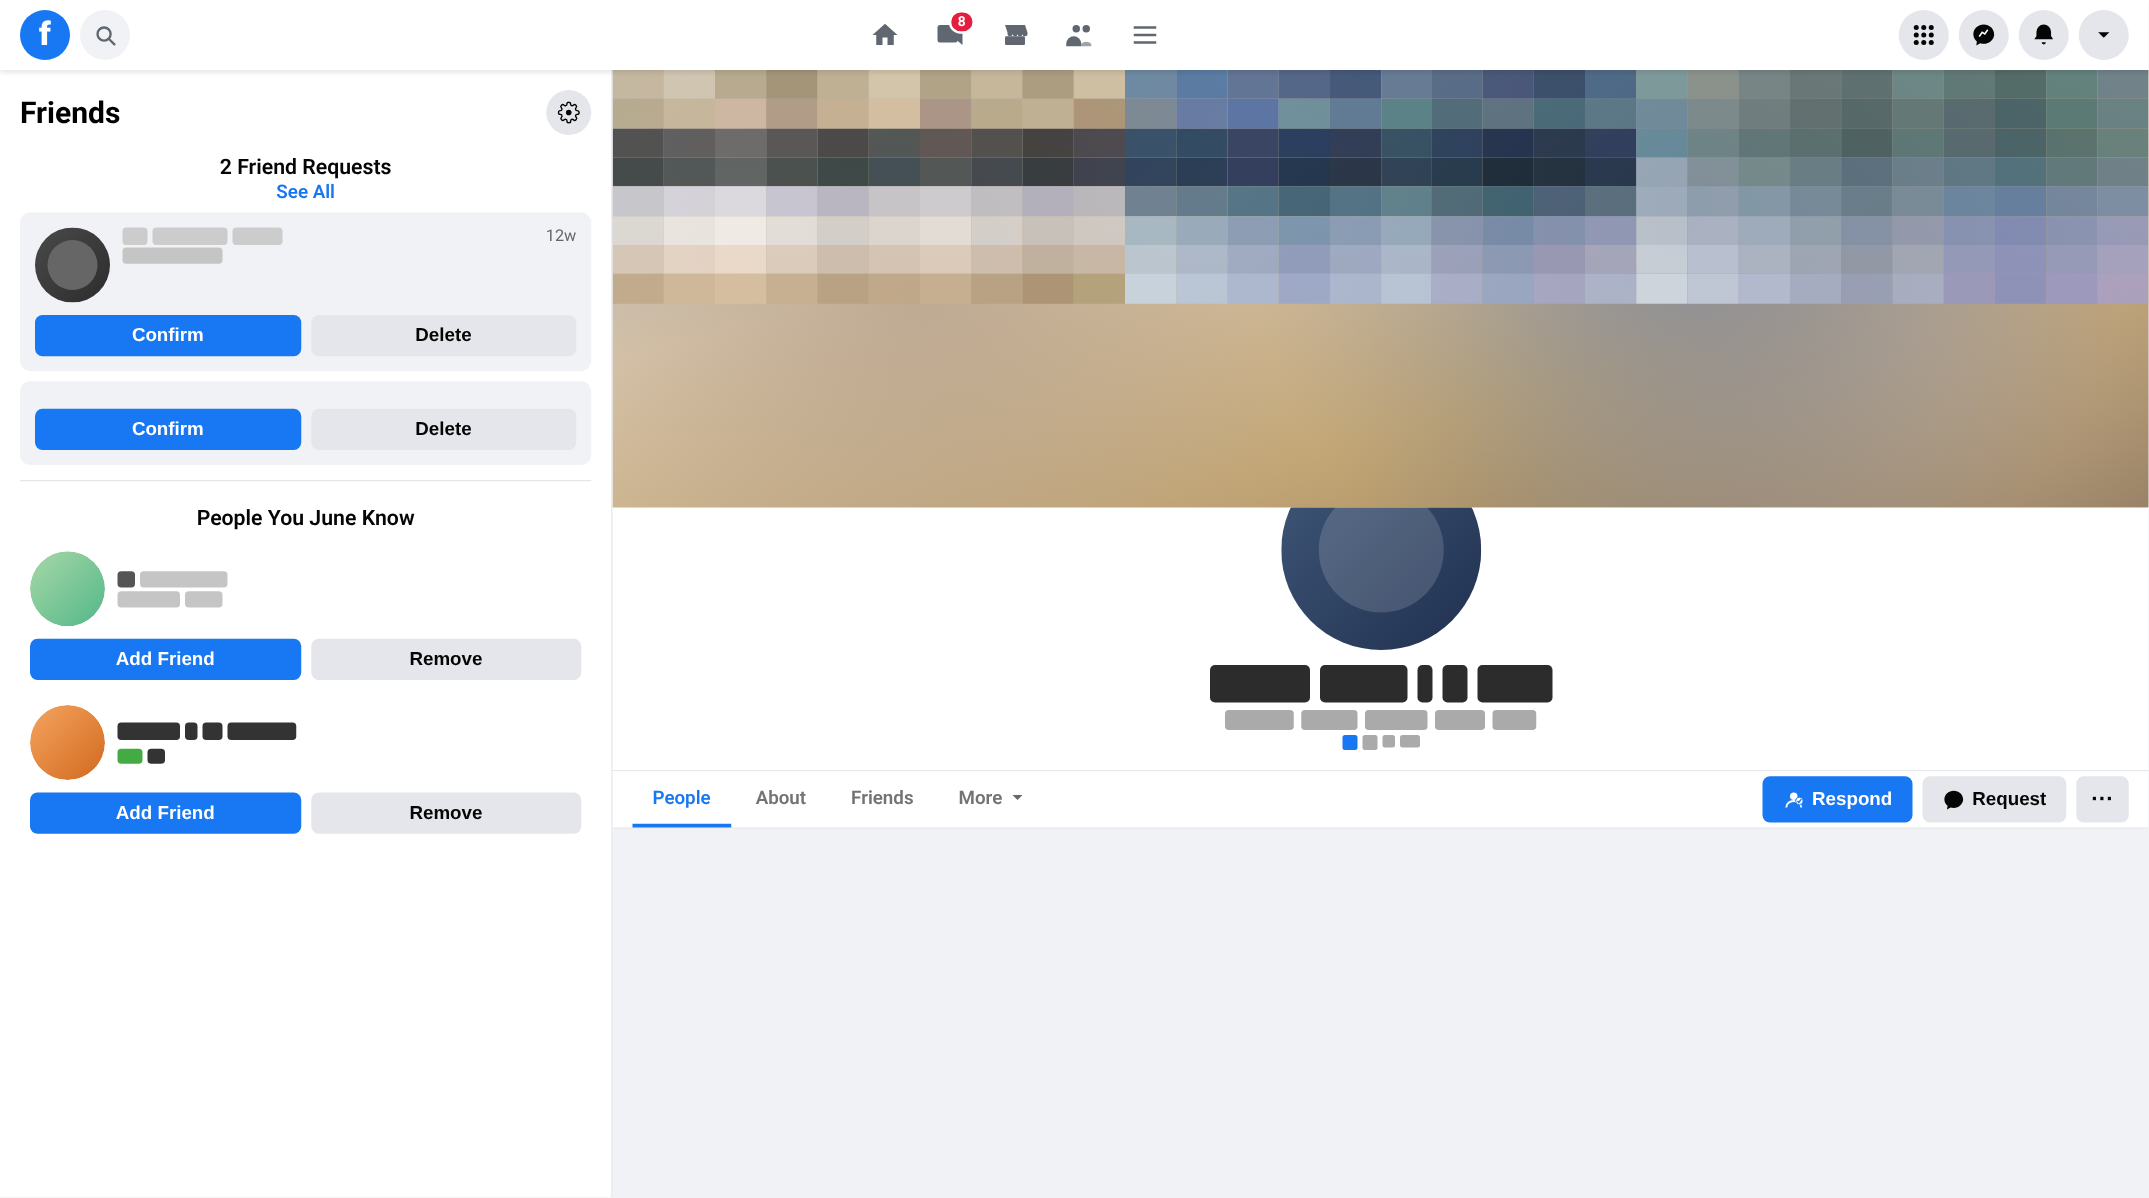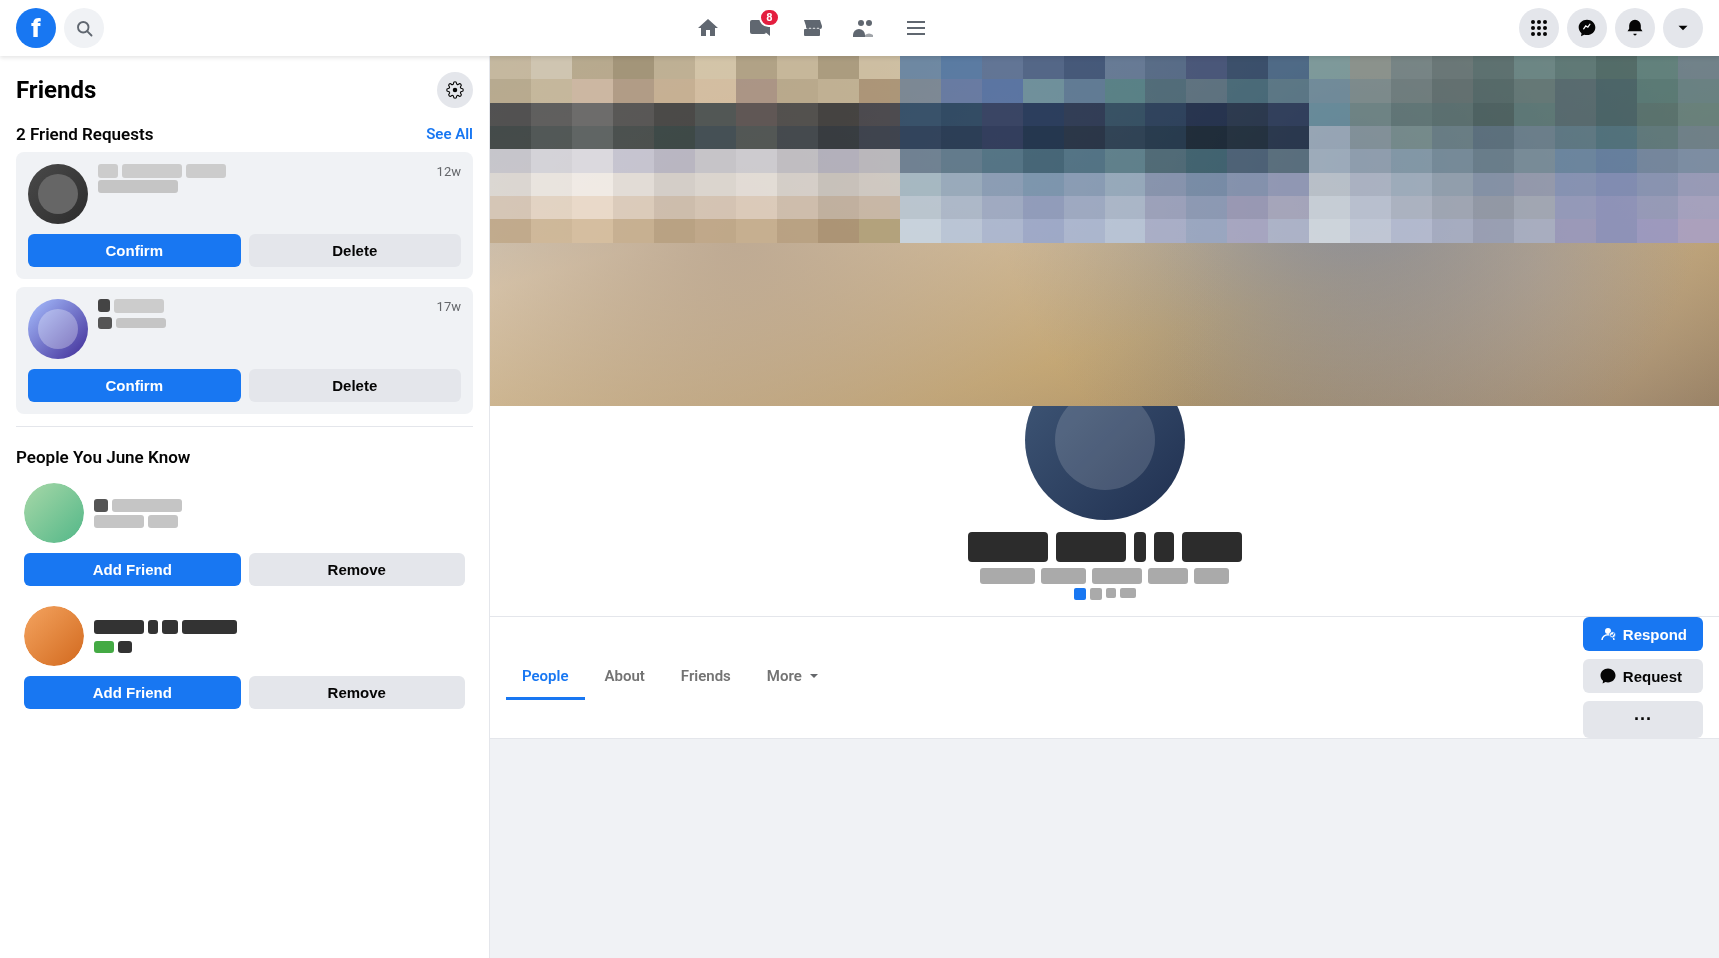--- a/index.html
+++ b/index.html
@@ -21,21 +21,21 @@
     .topnav-right { display: flex; align-items: center; gap: 8px; flex: 0 0 auto; }
     .round-btn { width: 40px; height: 40px; background: #e4e6eb; border-radius: 50%; display: flex; align-items: center; justify-content: center; cursor: pointer; font-size: 18px; }
 
     
     .page-layout { display: flex; margin-top: 56px; }
 
     
     .left-sidebar { width: 490px; min-width: 490px; padding: 16px 8px; background: #fff; height: calc(100vh - 56px); overflow-y: auto; border-right: 1px solid #e4e6eb; }
     .sidebar-title { font-size: 24px; font-weight: 700; padding: 0 8px 8px 8px; display: flex; align-items: center; justify-content: space-between; }
     .settings-btn { width: 36px; height: 36px; background: #e4e6eb; border-radius: 50%; display: flex; align-items: center; justify-content: center; cursor: pointer; font-size: 16px; }
-    .section-header { display: flex; justify-content: space-between; align-items: center; padding: 8px 8px 4px 8px; }
+    .section-header { display: flex; justify-content: space-between; align-items: center; padding: 8px 8px 4px 8px; flex-direction: column; }
     .section-title { font-size: 17px; font-weight: 600; color: #050505; }
     .see-all-link { color: #1877f2; font-size: 15px; font-weight: 600; cursor: pointer; }
 
     
     .friend-request-card { background: #f0f2f5; border-radius: 8px; padding: 12px; margin: 4px 8px; }
     .fr-top { display: flex; align-items: flex-start; gap: 10px; }
     .fr-avatar { width: 60px; height: 60px; border-radius: 50%; overflow: hidden; flex-shrink: 0; background: #ccc; }
     .fr-info { flex: 1; }
     .fr-name { font-size: 15px; font-weight: 600; color: #050505; display: flex; gap: 4px; }
     .blurred-text { background: #ccc; border-radius: 3px; height: 14px; display: inline-block; }
@@ -69,21 +69,21 @@
     .profile-name-blurred { display: flex; gap: 8px; justify-content: center; align-items: center; margin-bottom: 6px; }
     .blurred-name-block { background: #333; border-radius: 4px; height: 30px; }
     .profile-sub { display: flex; gap: 6px; justify-content: center; }
     .blurred-sub-block { background: #bbb; border-radius: 3px; height: 16px; }
 
     
     .profile-tabs { background: #fff; border-bottom: 1px solid #e4e6eb; padding: 0 16px; display: flex; align-items: center; gap: 4px; }
     .profile-tab { padding: 12px 16px; font-size: 15px; font-weight: 600; color: #737373; cursor: pointer; border-bottom: 3px solid transparent; }
     .profile-tab.active { color: #1877f2; border-bottom: 3px solid #1877f2; }
     .more-tab { display: flex; align-items: center; gap: 4px; }
-    .profile-actions { margin-left: auto; display: flex; gap: 8px; flex-direction: column; }
+    .profile-actions { margin-left: auto; display: flex; gap: 8px; }
     .btn-respond { background: #1877f2; color: #fff; border: none; border-radius: 6px; padding: 8px 16px; font-size: 15px; font-weight: 600; cursor: pointer; display: flex; align-items: center; gap: 6px; }
     .btn-message { background: #e4e6eb; color: #050505; border: none; border-radius: 6px; padding: 8px 16px; font-size: 15px; font-weight: 600; cursor: pointer; display: flex; align-items: center; gap: 6px; }
     .btn-more-dots { background: #e4e6eb; color: #050505; border: none; border-radius: 6px; padding: 8px 12px; font-size: 18px; font-weight: 700; cursor: pointer; }
 
     
     .fr-banner { background: #fff; border: 1px solid #e4e6eb; border-radius: 8px; margin: 12px 16px; padding: 12px 16px; display: flex; align-items: center; gap: 12px; }
     .fr-banner-avatar { width: 40px; height: 40px; border-radius: 50%; background: #ccc; flex-shrink: 0; overflow: hidden; }
     .fr-banner-text { flex: 1; font-size: 15px; color: #050505; }
     .blurred-name-inline { background: #333; border-radius: 3px; height: 15px; display: inline-block; vertical-align: middle; }
     .btn-confirm-request { background: #1877f2; color: #fff; border: none; border-radius: 6px; padding: 8px 16px; font-size: 15px; font-weight: 600; cursor: pointer; }
@@ -231,38 +231,20 @@
         </div>
         <div class="fr-time">12w</div>
       </div>
       <div class="fr-actions">
         <button class="btn-confirm">Confirm</button>
         <button class="btn-delete">Delete</button>
       </div>
     </div>
 
     <div class="friend-request-card" style="margin-top: 8px;">
-      <div class="fr-top">
-        <div class="fr-avatar">
-          <div style="width:100%;height:100%;background:linear-gradient(135deg,#a8c0ff,#3f2b96);display:flex;align-items:center;justify-content:center;">
-            <div style="width:40px;height:40px;background:rgba(255,255,255,0.3);border-radius:50%;"></div>
-          </div>
-        </div>
-        <div class="fr-info">
-          <div class="fr-name">
-            <span class="blurred-text bl-dark" style="width:12px;background:#444;"></span>
-            <span class="blurred-text" style="width:50px;"></span>
-          </div>
-          <div class="blurred-row" style="margin-top:4px;">
-            <span class="bl" style="width:14px;background:#555;height:12px;"></span>
-            <span class="bl" style="width:50px;height:10px;"></span>
-          </div>
-        </div>
-        <div class="fr-time">17w</div>
-      </div>
       <div class="fr-actions">
         <button class="btn-confirm">Confirm</button>
         <button class="btn-delete">Delete</button>
       </div>
     </div>
 
     <div class="divider"></div>
 
     <div class="section-header">
       <span class="section-title">People You June Know</span>

